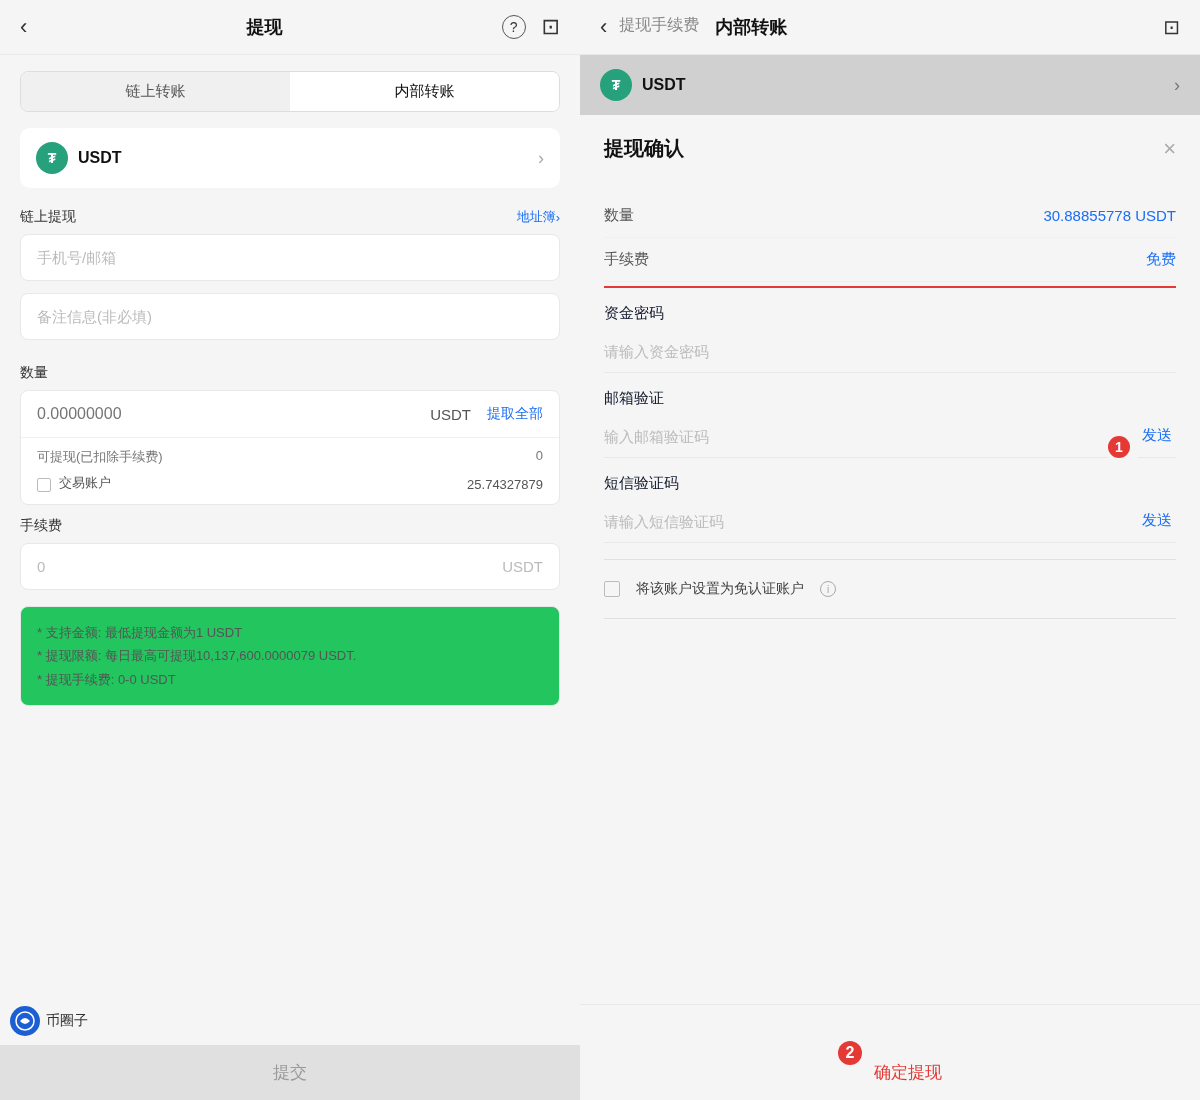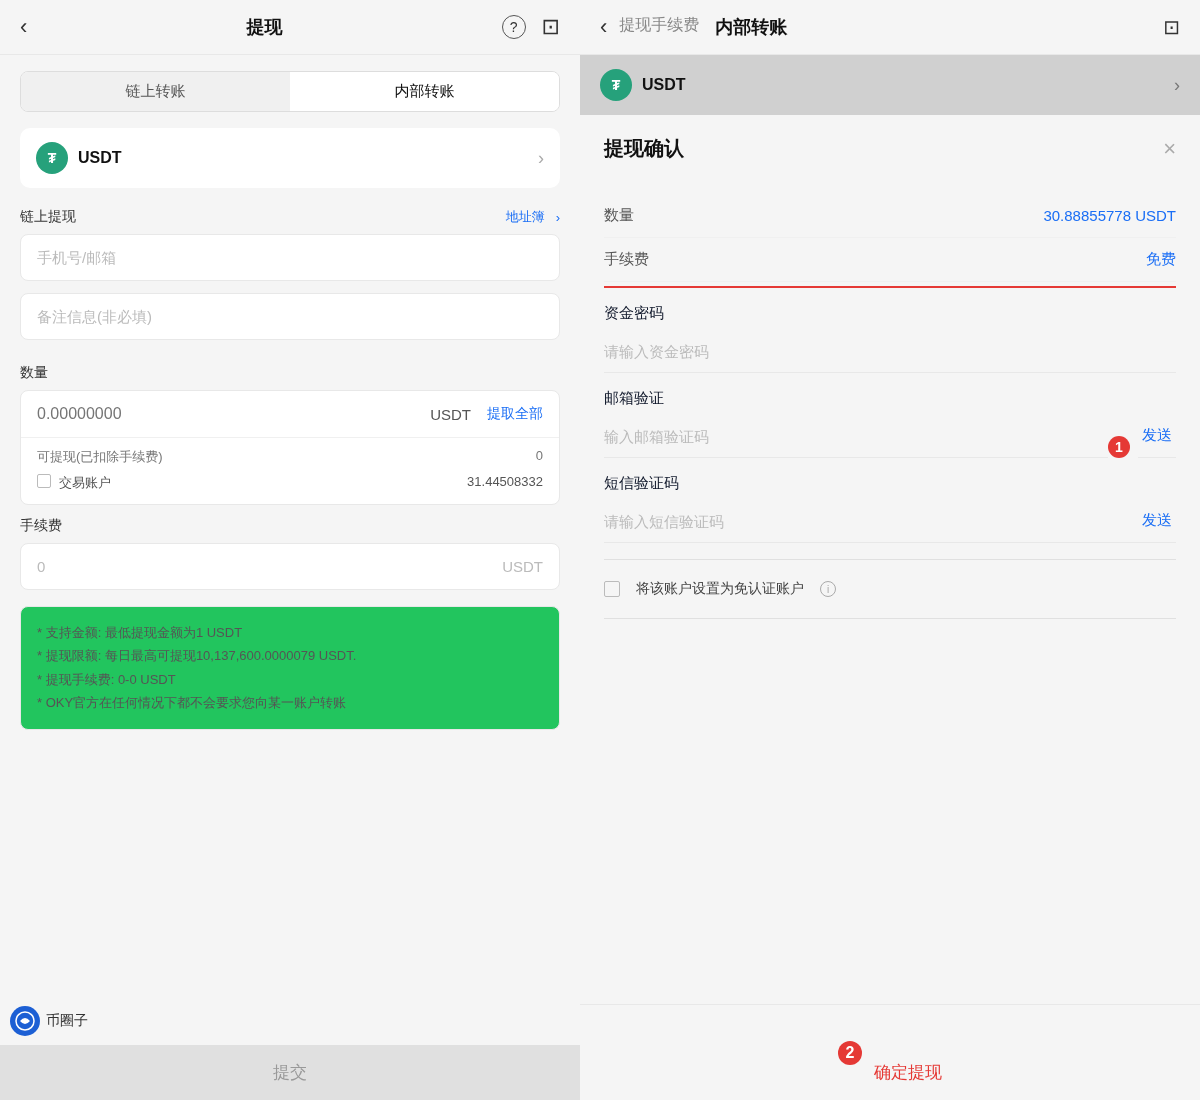--- a/index.html
+++ b/index.html
@@ -128,21 +128,21 @@
       display: flex;
       justify-content: space-between;
       align-items: center;
     }
     .section-label .address-book-link {
       color: #1a6ef5;
       font-size: 13px;
       cursor: pointer;
       display: flex;
       align-items: center;
-      gap: 11px;
+      gap: 0;
     }
 
     .input-field {
       background: #fff;
       border: 1px solid #e8e8e8;
       border-radius: 8px;
       padding: 14px 16px;
       font-size: 15px;
       color: #999;
       margin-bottom: 12px;
@@ -194,21 +194,21 @@
     }
     .amount-available {
       display: flex;
       justify-content: space-between;
       font-size: 13px;
       color: #777;
       margin-bottom: 8px;
     }
     .amount-account-row {
       display: flex;
-      align-items: flex-start;
+      align-items: flex-end;
       gap: 8px;
       font-size: 13px;
       color: #555;
     }
     .checkbox-sq {
       width: 14px;
       height: 14px;
       border: 1.5px solid #bbb;
       border-radius: 2px;
       display: inline-block;
@@ -588,40 +588,39 @@
           <span class="amount-all-btn">提取全部</span>
         </div>
         <div class="amount-info">
           <div class="amount-available">
             <span>可提现(已扣除手续费)</span>
             <span>0</span>
           </div>
           <div class="amount-account-row">
             <span class="checkbox-sq"></span>
             <span>交易账户</span>
-            <span style="flex:1;text-align:right;">31.44508332</span>
+            <span style="flex:1;text-align:right;">25.74327879</span>
           </div>
         </div>
       </div>
 
       
       <div class="section-title">手续费</div>
       <div class="fee-box">
         <span class="fee-value">0</span>
         <span class="fee-unit">USDT</span>
       </div>
 
       
       <div class="notes-box">
         <div>* 支持金额: 最低提现金额为1 USDT</div>
         <div>
           <span style="font-size:13px;color:#555;line-height:1.8;">* 提现限额: 每日最高可提现10,137,600.0000079 USDT.</span>
         </div>
         <div>* 提现手续费: 0-0 USDT</div>
-        <div>* OKY官方在任何情况下都不会要求您向某一账户转账</div>
       </div>
 
     </div>
 
     <button class="submit-btn">提交</button>
 
     <div class="watermark">
       <div class="watermark-logo">
         <svg width="20" height="20" viewBox="0 0 20 20" fill="none">
           <circle cx="10" cy="10" r="9" stroke="white" stroke-width="1.5"></circle>

